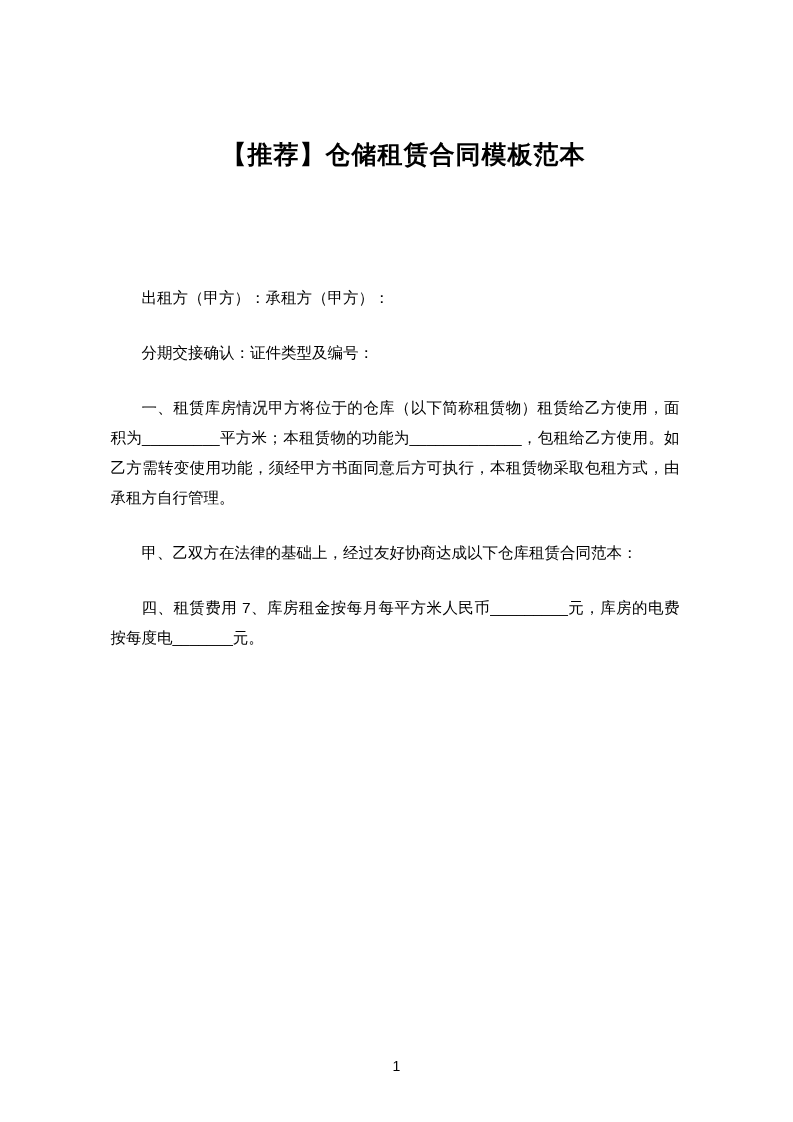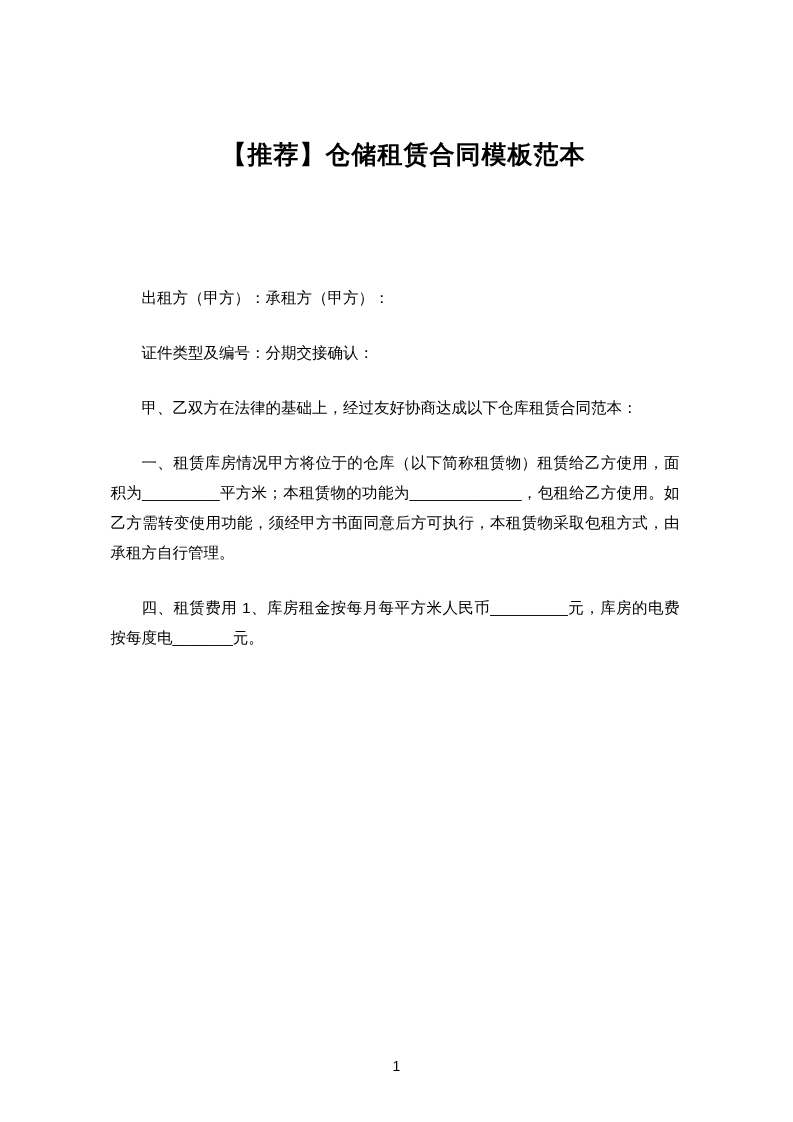--- a/index.html
+++ b/index.html
@@ -56,20 +56,20 @@
   }
 </style>
 </head>
 <body>
 
 <div class="page">
   <div class="content">
     <h1 class="doc-title">【推荐】仓储租赁合同模板范本</h1>
     <div class="body-text">
       <p class="para">出租方（甲方）：承租方（甲方）：</p>
-      <p class="para">证件类型及编号：分期交接确认：</p>
+      <p class="para">分期交接确认：证件类型及编号：</p>
+      <p class="para">一、租赁库房情况甲方将位于的仓库（以下简称租赁物）租赁给乙方使用，面积为_________平方米；本租赁物的功能为_____________，包租给乙方使用。如乙方需转变使用功能，须经甲方书面同意后方可执行，本租赁物采取包租方式，由承租方自行管理。</p>
       <p class="para">甲、乙双方在法律的基础上，经过友好协商达成以下仓库租赁合同范本：</p>
-      <p class="para">一、租赁库房情况甲方将位于的仓库（以下简称租赁物）租赁给乙方使用，面积为_________平方米；本租赁物的功能为_____________，包租给乙方使用。如乙方需转变使用功能，须经甲方书面同意后方可执行，本租赁物采取包租方式，由承租方自行管理。</p>
-      <p class="para">四、租赁费用  1、库房租金按每月每平方米人民币_________元，库房的电费按每度电_______元。</p>
+      <p class="para">四、租赁费用  7、库房租金按每月每平方米人民币_________元，库房的电费按每度电_______元。</p>
     </div>
   </div>
   <div class="page-footer">1</div>
 </div>
 
 </body></html>

